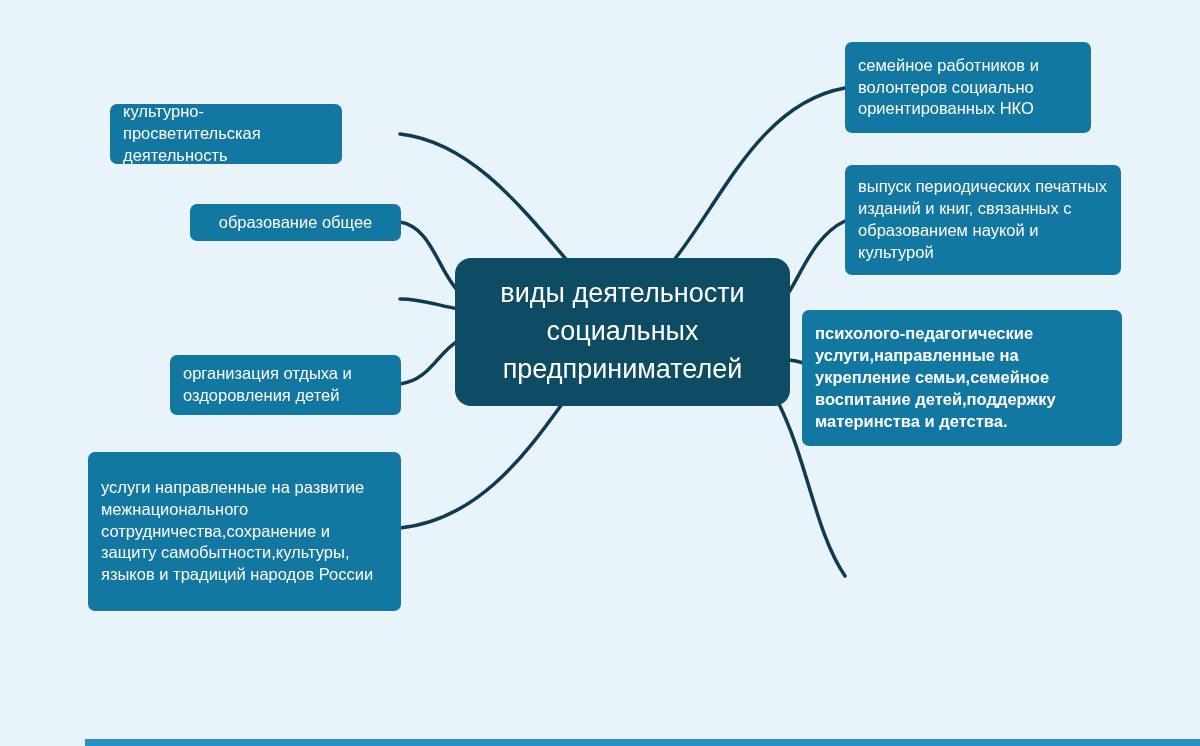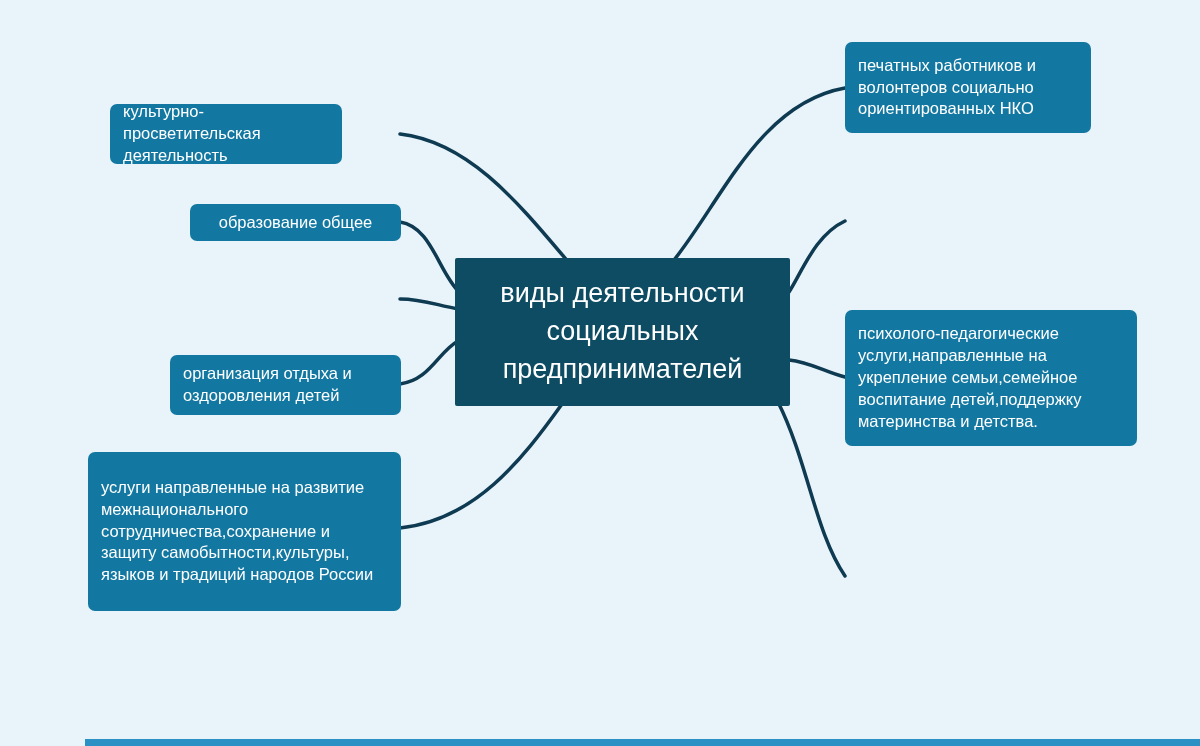--- a/index.html
+++ b/index.html
@@ -38,21 +38,21 @@
     color:var(--text);
     border-radius:7px;
     padding:8px 13px;
     font-size:16.5px;
     line-height:1.33;
     display:flex;
     align-items:center;
   }
   .node.center{
     background:var(--center-fill);
-    border-radius:2px;
+    border-radius:16px;
     font-size:27px;
     line-height:1.4;
     text-align:center;
     justify-content:center;
     padding:18px 22px;
   }
   .node.single{justify-content:center;text-align:center;}
   .bottom-bar{
     position:absolute;
     z-index:3;
@@ -92,24 +92,27 @@
 
   <div class="node" style="left:170px;top:355px;width:231px;height:60px;">
     <span>организация отдыха и оздоровления детей</span>
   </div>
 
   <div class="node" style="left:88px;top:452px;width:313px;height:159px;">
     <span>услуги направленные на развитие межнационального сотрудничества,сохранение и защиту самобытности,культуры, языков и традиций народов России</span>
   </div>
 
   <div class="node" style="left:845px;top:42px;width:246px;height:91px;">
-    <span>печатных работников и волонтеров социально ориентированных НКО</span>
+    <span>семейное работников и волонтеров социально ориентированных НКО</span>
   </div>
 
+  <div class="node" style="left:845px;top:165px;width:276px;height:110px;">
+    <span>выпуск периодических печатных изданий и книг, связанных с образованием наукой и культурой</span>
+  </div>
 
-  <div class="node" style="left:845px;top:310px;width:292px;height:136px;">
+  <div class="node" style="left:802px;top:310px;width:320px;height:136px;font-weight:bold;">
     <span>психолого-педагогические услуги,направленные на укрепление семьи,семейное воспитание детей,поддержку материнства и детства.</span>
   </div>
 
 
   <div class="bottom-bar"></div>
 
 </div>
 
 </body></html>

